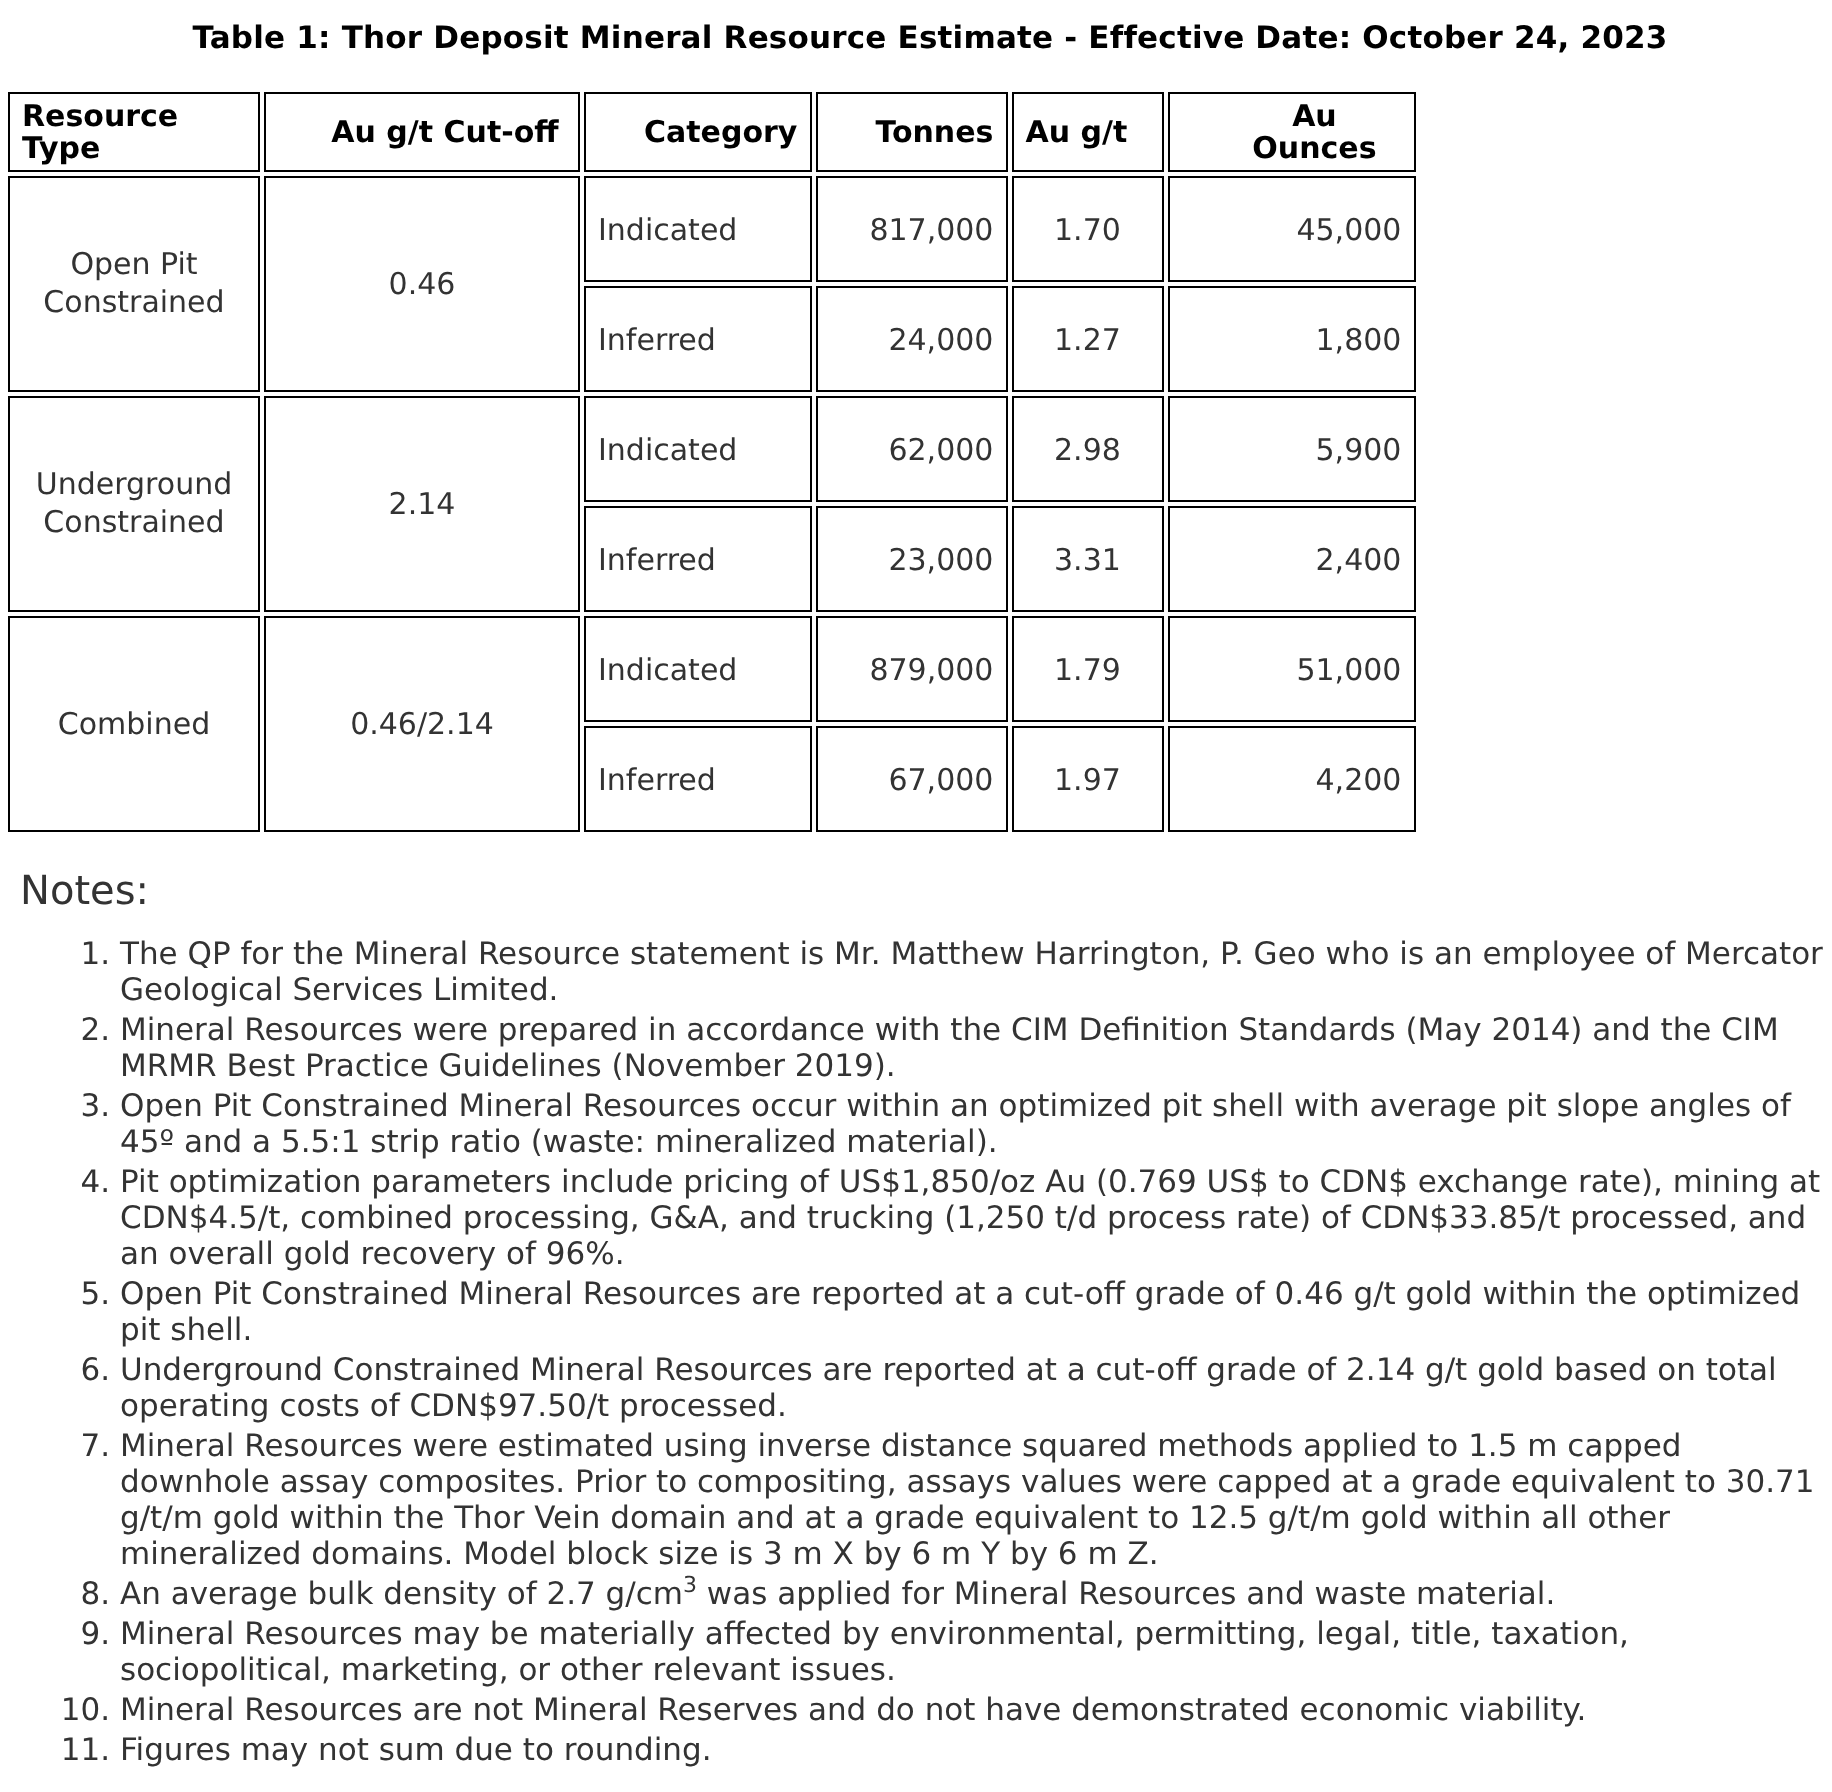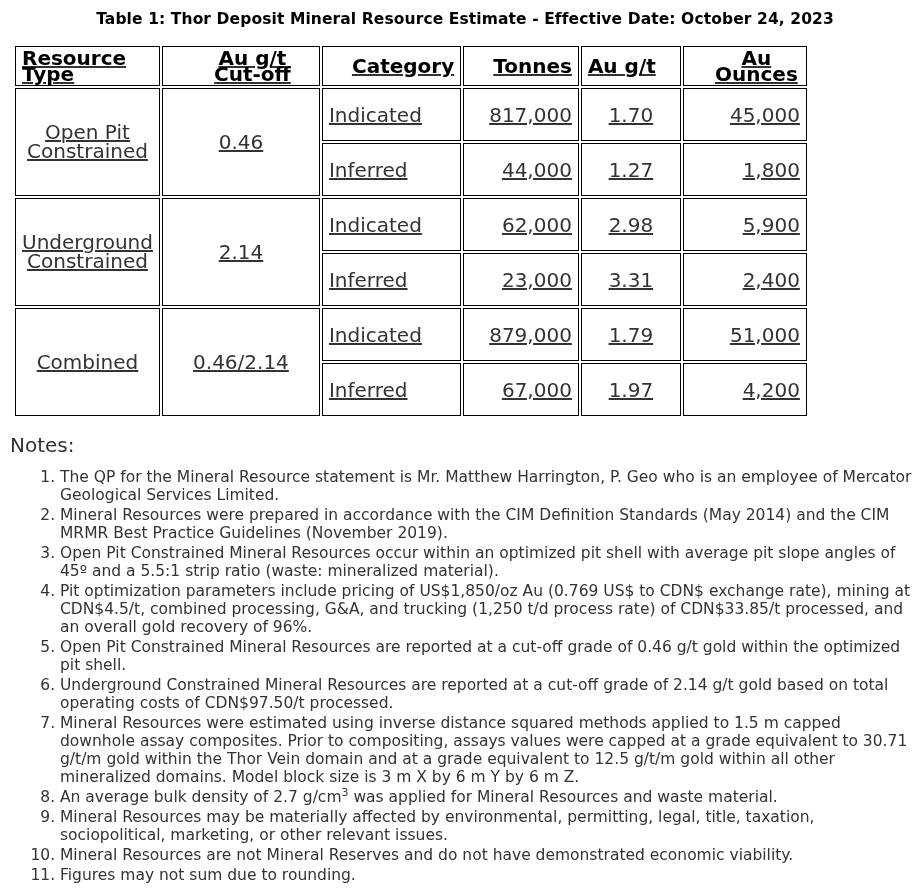--- a/index.html
+++ b/index.html
@@ -6,39 +6,38 @@
   body {
     width: 916px; height: 896px; position: relative; overflow: hidden;
     font-family: "DejaVu Sans", sans-serif; color: #333333;
   }
   .title {
     position: absolute; left: 0; top: 10px; width: 930px;
     text-align: center; font-weight: bold; font-size: 15.5px; color: #000;
     letter-spacing: 0.1px;
   }
   table.res {
-    position: absolute; left: 13px; top: 44px;
+    position: absolute; left: 2px; top: 44px;
     border-collapse: separate; border-spacing: 2px;
-    font-size: 20px;
-    text-decoration: underline;
+    font-size: 15px;
   }
   table.res th, table.res td {
     border: 1px solid #000; padding: 0 6px; box-sizing: border-box;
   }
   table.res th {
     font-weight: bold; color: #000; text-align: left; height: 40px;
     line-height: 16px; vertical-align: middle;
   }
   table.res th.hc { text-align: center; padding-left: 29px; }
   table.res td { height: 53px; vertical-align: middle; }
   .c1 { width: 126px; }
   .c2 { width: 158px; }
   .c3 { width: 104px; }
   .c4 { width: 82px; }
-  .c5 { width: 100px; margin-top: 11px; }
+  .c5 { width: 76px; margin-top: 11px; }
   .c6 { width: 124px; }
   td.ctr { text-align: center; line-height: 19px; }
   td.num { text-align: right; }
   td.aug { text-align: center; }
   td.cat { text-align: left; padding-left: 9px; margin-left: 34px; }
   .notes-label {
     position: absolute; left: 10px; top: 433px; font-size: 20px;
   }
   ol.notes {
     position: absolute; left: 0; top: 468px; margin: 0; padding-left: 60px;
@@ -67,21 +66,21 @@
     <tr>
       <td rowspan="2" class="ctr">Open Pit Constrained</td>
       <td rowspan="2" class="ctr">0.46</td>
       <td class="cat">Indicated</td>
       <td class="num">817,000</td>
       <td class="aug">1.70</td>
       <td class="num">45,000</td>
     </tr>
     <tr>
       <td class="cat">Inferred</td>
-      <td class="num">44,000</td>
+      <td class="num">24,000</td>
       <td class="aug">1.27</td>
       <td class="num">1,800</td>
     </tr>
     <tr>
       <td rowspan="2" class="ctr">Underground Constrained</td>
       <td rowspan="2" class="ctr">2.14</td>
       <td class="cat">Indicated</td>
       <td class="num">62,000</td>
       <td class="aug">2.98</td>
       <td class="num">5,900</td>

